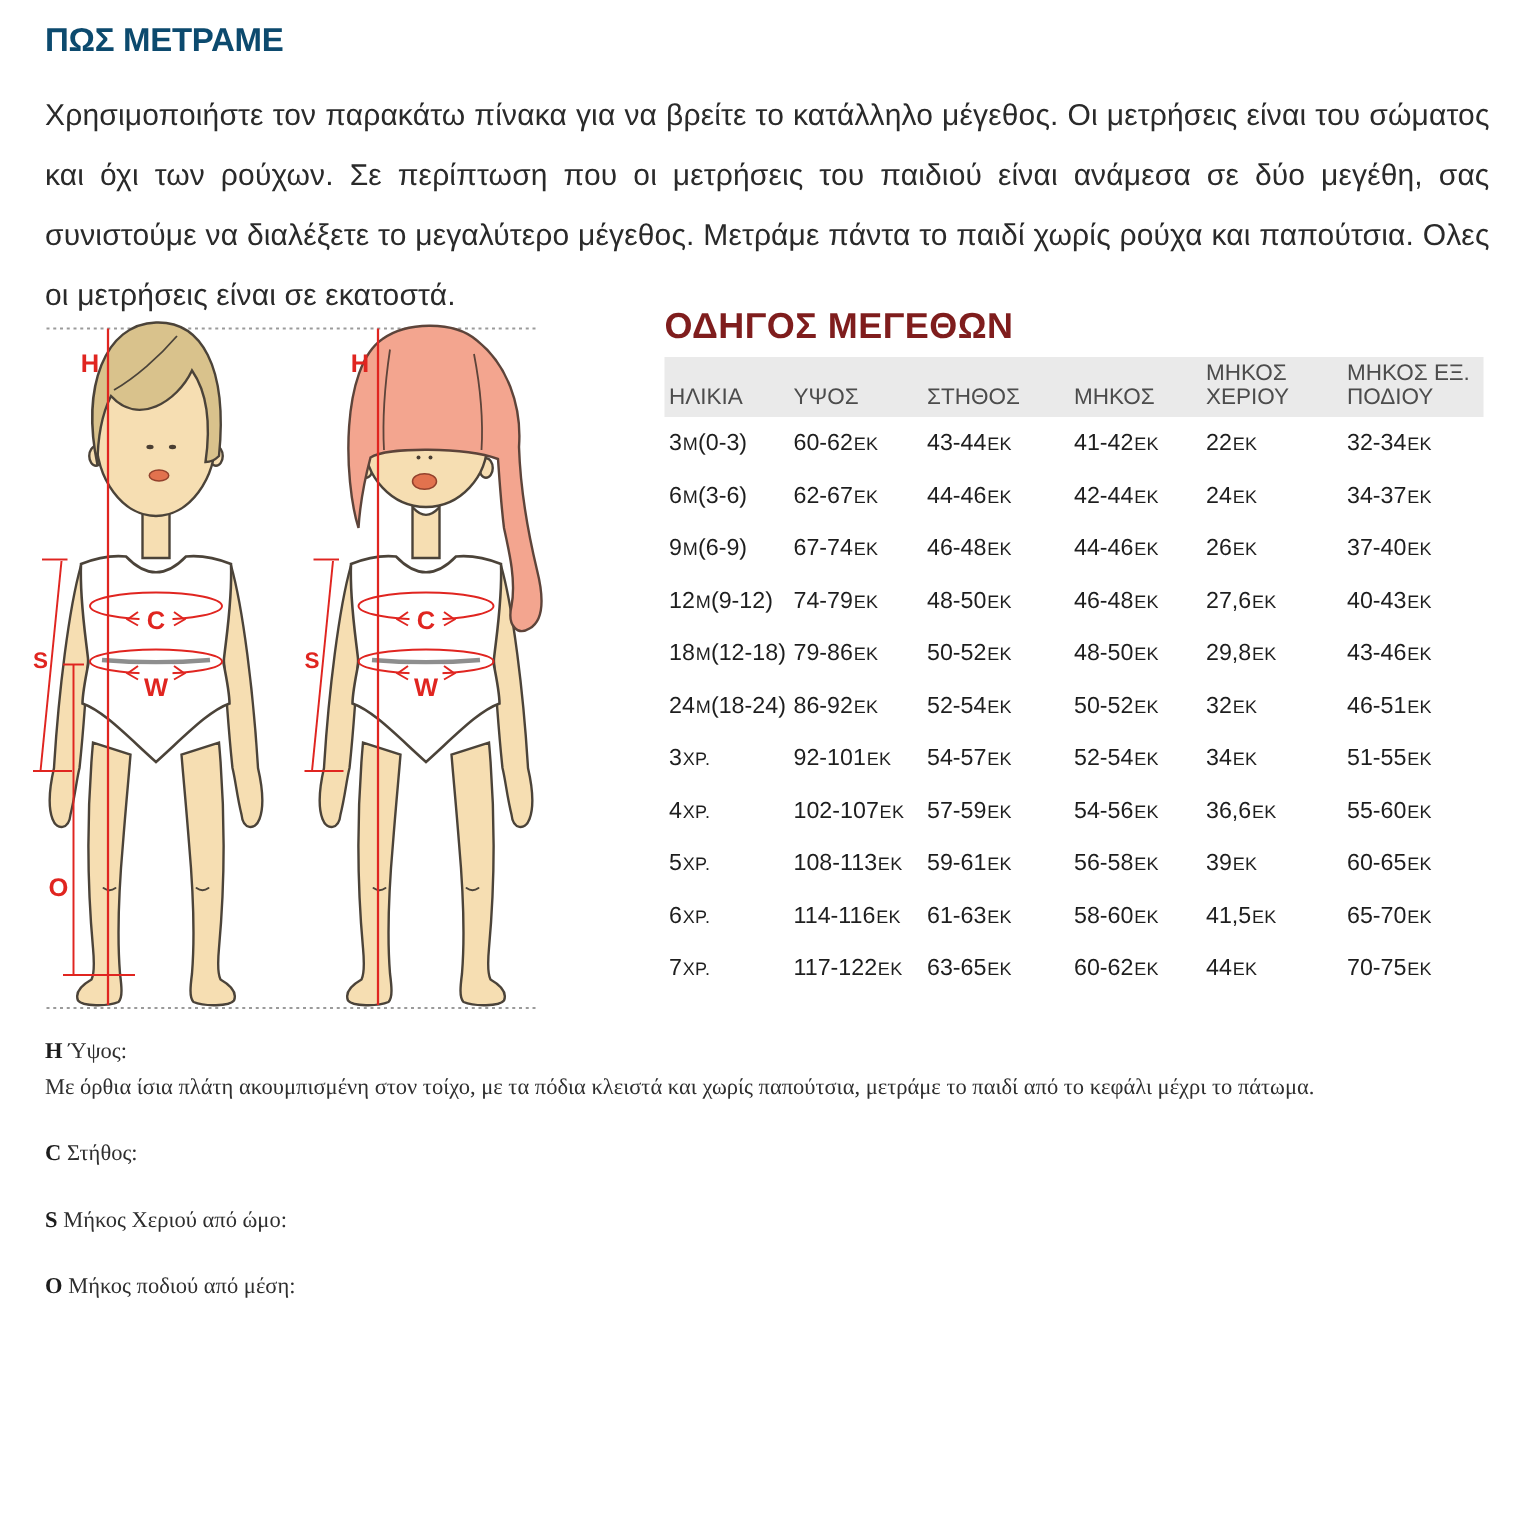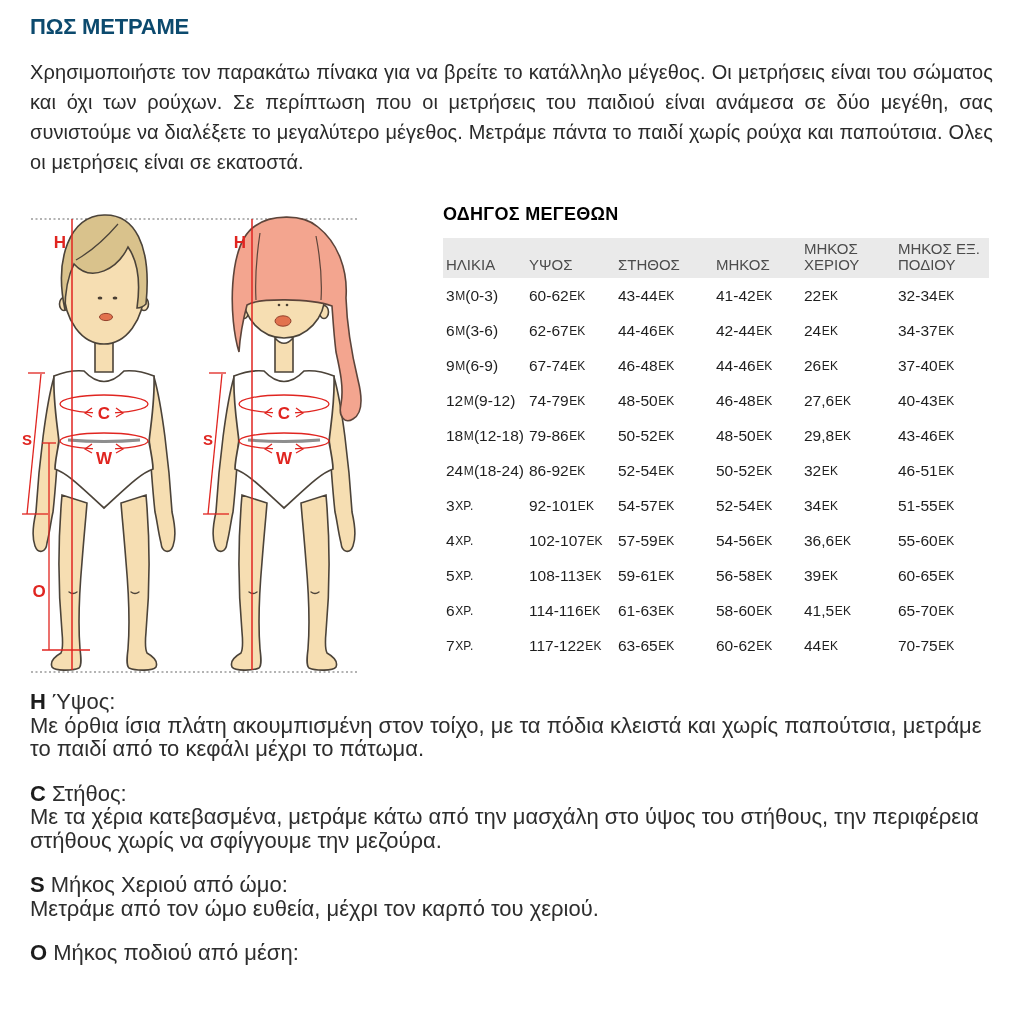--- a/index.html
+++ b/index.html
@@ -7,21 +7,21 @@
     --outline:#4b4339; --waist-seam:#8e8e8e; --guide-line:#9b9b9b;
     --table-header-bg:#eaeaea; --text:#2a2a2a;
   }
   *{margin:0;padding:0;box-sizing:border-box;}
   html,body{background:#fff;}
   body{font-family:"Liberation Sans",sans-serif;color:var(--text);}
   .page{position:relative;width:1023px;height:1024px;background:#fff;overflow:hidden;}
 
   .page-title{position:absolute;left:30px;top:14px;font-size:22px;font-weight:700;
     letter-spacing:-0.2px;color:#0c4a6e;}
-  .intro{position:absolute;left:30px;top:57px;width:963px;font-size:20px;line-height:30px;
+  .intro{position:absolute;left:30px;top:57px;width:963px;font-size:20px;line-height:40px;
     text-align:justify;color:#2a2a2a;letter-spacing:0.1px;}
 
   .figure-wrap{position:absolute;left:20px;top:200px;width:410px;height:492px;}
   svg text{font-family:"Liberation Sans",sans-serif;}
   .ann{stroke:var(--annotation);stroke-width:1.5;fill:none;}
   .ann-thin{stroke:var(--annotation);stroke-width:1.3;fill:none;}
   .ann-label{fill:var(--annotation);font-weight:700;font-size:17px;text-anchor:middle;}
   .ann-label-sm{fill:var(--annotation);font-weight:700;font-size:15px;text-anchor:middle;}
   .skin{fill:var(--skin);stroke:var(--outline);stroke-width:1.6;}
   .garment{fill:#ffffff;stroke:var(--outline);stroke-width:1.7;}
@@ -29,33 +29,33 @@
   .girlhair{fill:var(--girl-hair);stroke:#5d443a;stroke-width:1.6;}
   .hairline{fill:none;stroke:var(--outline);stroke-width:1.2;}
   .girlhairline{fill:none;stroke:#5d443a;stroke-width:1.2;}
   .feature{fill:#4a3f33;}
   .lips{fill:#e2724e;stroke:#93412c;stroke-width:1;}
   .kneeline{fill:none;stroke:var(--outline);stroke-width:1.3;stroke-linecap:round;}
   .seam{stroke:var(--waist-seam);stroke-width:3;fill:none;}
   .guide{stroke:var(--guide-line);stroke-width:1.4;stroke-dasharray:2 2.5;fill:none;}
   .gap{fill:#ffffff;stroke:none;}
 
-  .table-title{position:absolute;left:443px;top:204px;font-size:18px;font-weight:700;
-    color:#000000;letter-spacing:0.3px;}
+  .table-title{position:absolute;left:443px;top:204px;font-size:24px;font-weight:700;
+    color:#7f1d1d;letter-spacing:0.3px;}
   .size-table{position:absolute;left:443px;top:238px;width:546px;}
   .st-header{display:grid;grid-template-columns:83px 89px 98px 88px 94px 94px;
     background:var(--table-header-bg);min-height:38px;padding:3px 0 4px 0;}
   .st-header .cell{display:flex;align-items:flex-end;padding:0 4px 1px 3px;
     font-size:15px;color:#4c4c4c;line-height:16px;}
   .st-body .row{display:grid;grid-template-columns:83px 89px 98px 88px 94px 94px;height:35px;}
   .st-body .cell{display:flex;align-items:center;padding-left:3px;font-size:15.5px;color:#1e1e1e;}
   .cell .sm{font-size:12px;letter-spacing:0.2px;padding-left:0.5px;}
 
   .defs{position:absolute;left:30px;top:690px;width:962px;}
-  .def-block{margin-bottom:21px;font-size:22px;line-height:23.5px;color:#2e2e2e;}
+  .def-block{margin-bottom:21px;font-size:15px;line-height:23.5px;color:#2e2e2e;font-family:Liberation Serif, serif;}
   .def-head .k{font-weight:700;color:#1c1c1c;}
 </style>
 </head>
 <body>
 
 <div class="page">
 
   <h1 class="page-title">ΠΩΣ ΜΕΤΡΑΜΕ</h1>
   <p class="intro">Χρησιμοποιήστε τον παρακάτω πίνακα για να βρείτε το κατάλληλο μέγεθος. Οι μετρήσεις είναι του σώματος και όχι των ρούχων. Σε περίπτωση που οι μετρήσεις του παιδιού είναι ανάμεσα σε δύο μεγέθη, σας συνιστούμε να διαλέξετε το μεγαλύτερο μέγεθος. Μετράμε πάντα το παιδί χωρίς ρούχα και παπούτσια. Ολες οι μετρήσεις είναι σε εκατοστά.</p>
 
@@ -253,24 +253,22 @@
       </div>
   </div>
 
   <div class="defs" id="defs">
       <div class="def-block">
         <div class="def-head"><span class="k">H </span>Ύψος:</div>
         <div class="def-text">Με όρθια ίσια πλάτη ακουμπισμένη στον τοίχο, με τα πόδια κλειστά και χωρίς παπούτσια, μετράμε το παιδί από το κεφάλι μέχρι το πάτωμα.</div>
       </div>
       <div class="def-block">
         <div class="def-head"><span class="k">C </span>Στήθος:</div>
-        <div class="def-text">Με τα χέρια κατεβασμένα, μετράμε κάτω από την μασχάλη στο ύψος του στήθους, την περιφέρεια στήθους χωρίς να σφίγγουμε την μεζούρα.</div>
       </div>
       <div class="def-block">
         <div class="def-head"><span class="k">S </span>Μήκος Χεριού από ώμο:</div>
-        <div class="def-text">Μετράμε από τον ώμο ευθεία, μέχρι τον καρπό του χεριού.</div>
       </div>
       <div class="def-block">
         <div class="def-head"><span class="k">O </span>Μήκος ποδιού από μέση:</div>
       </div>
     </div>
 
 </div>
 
 </body></html>

